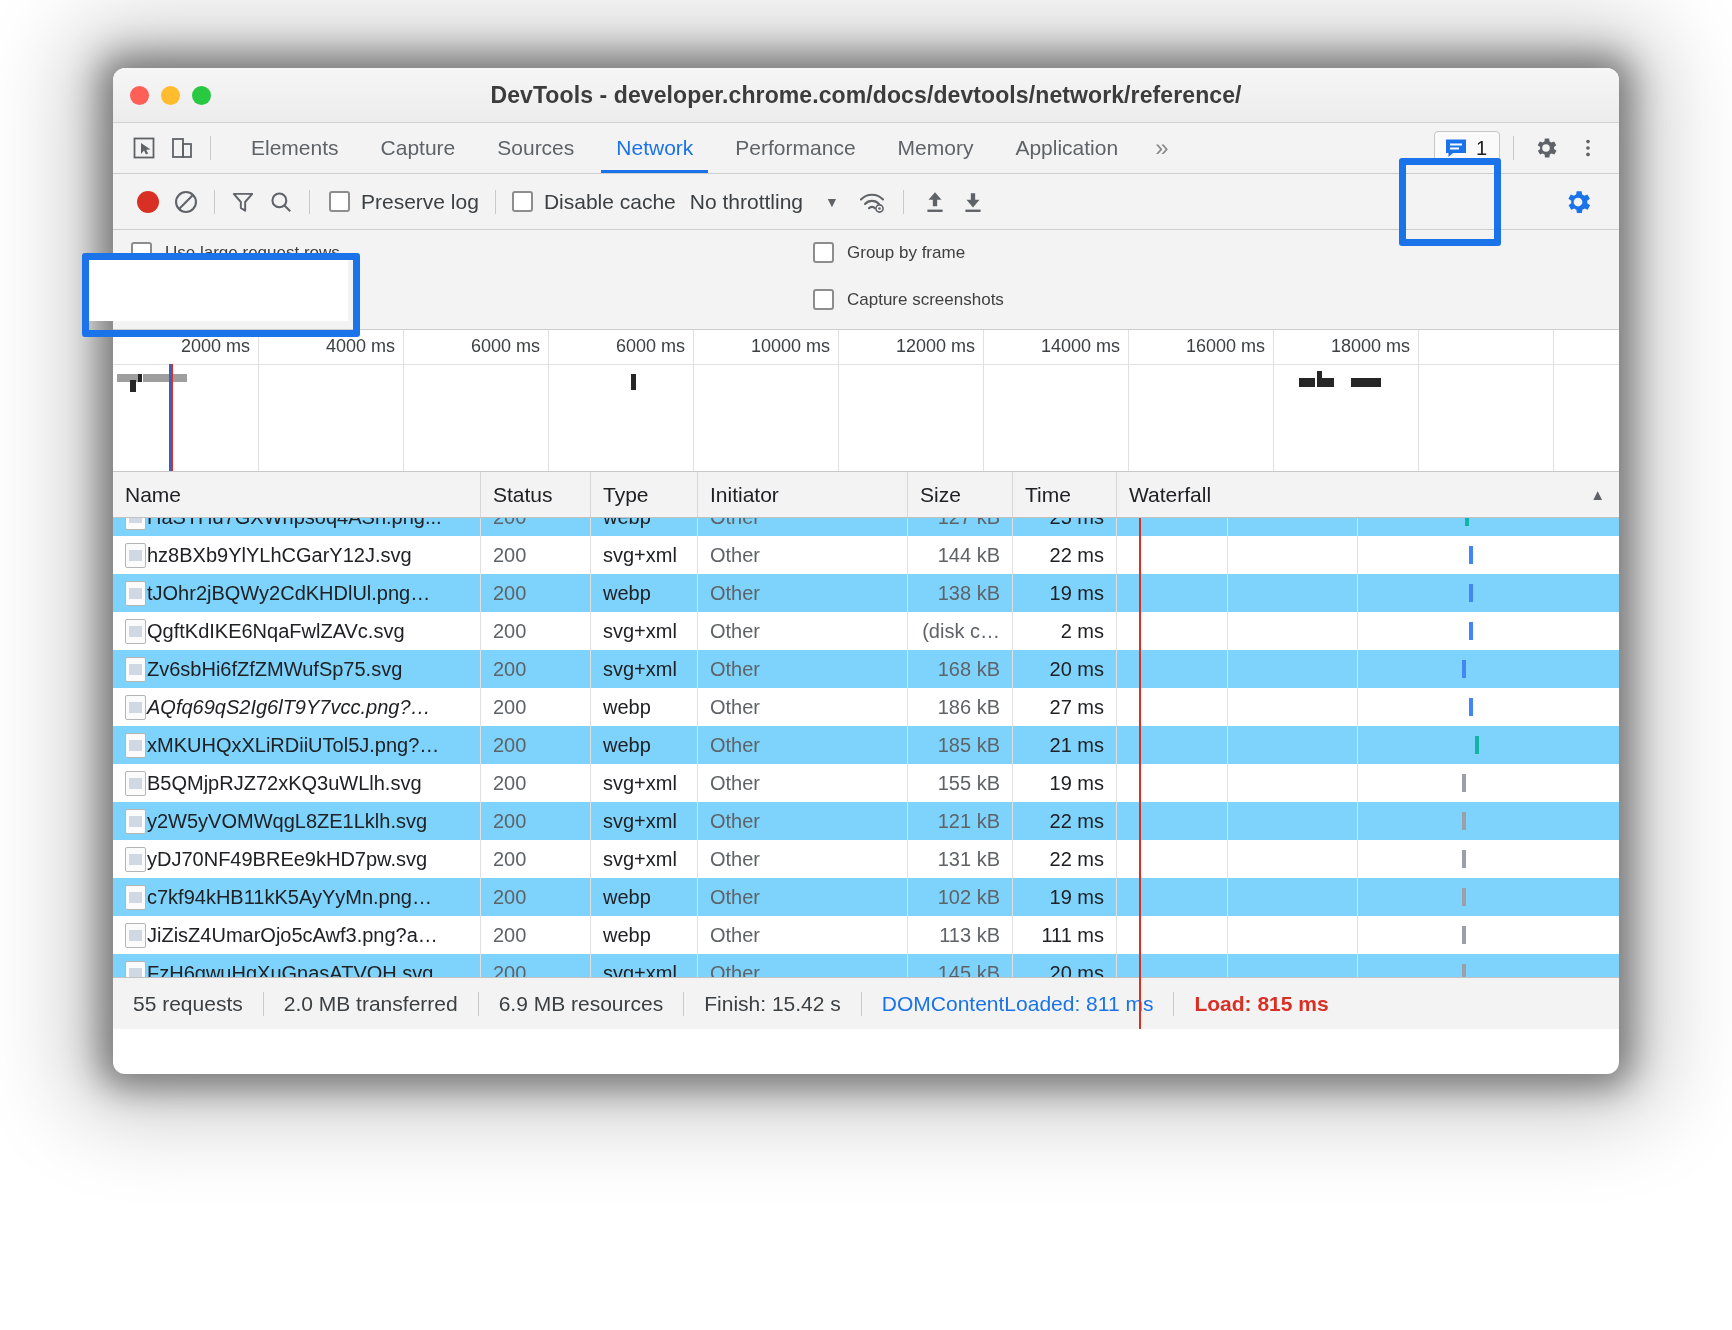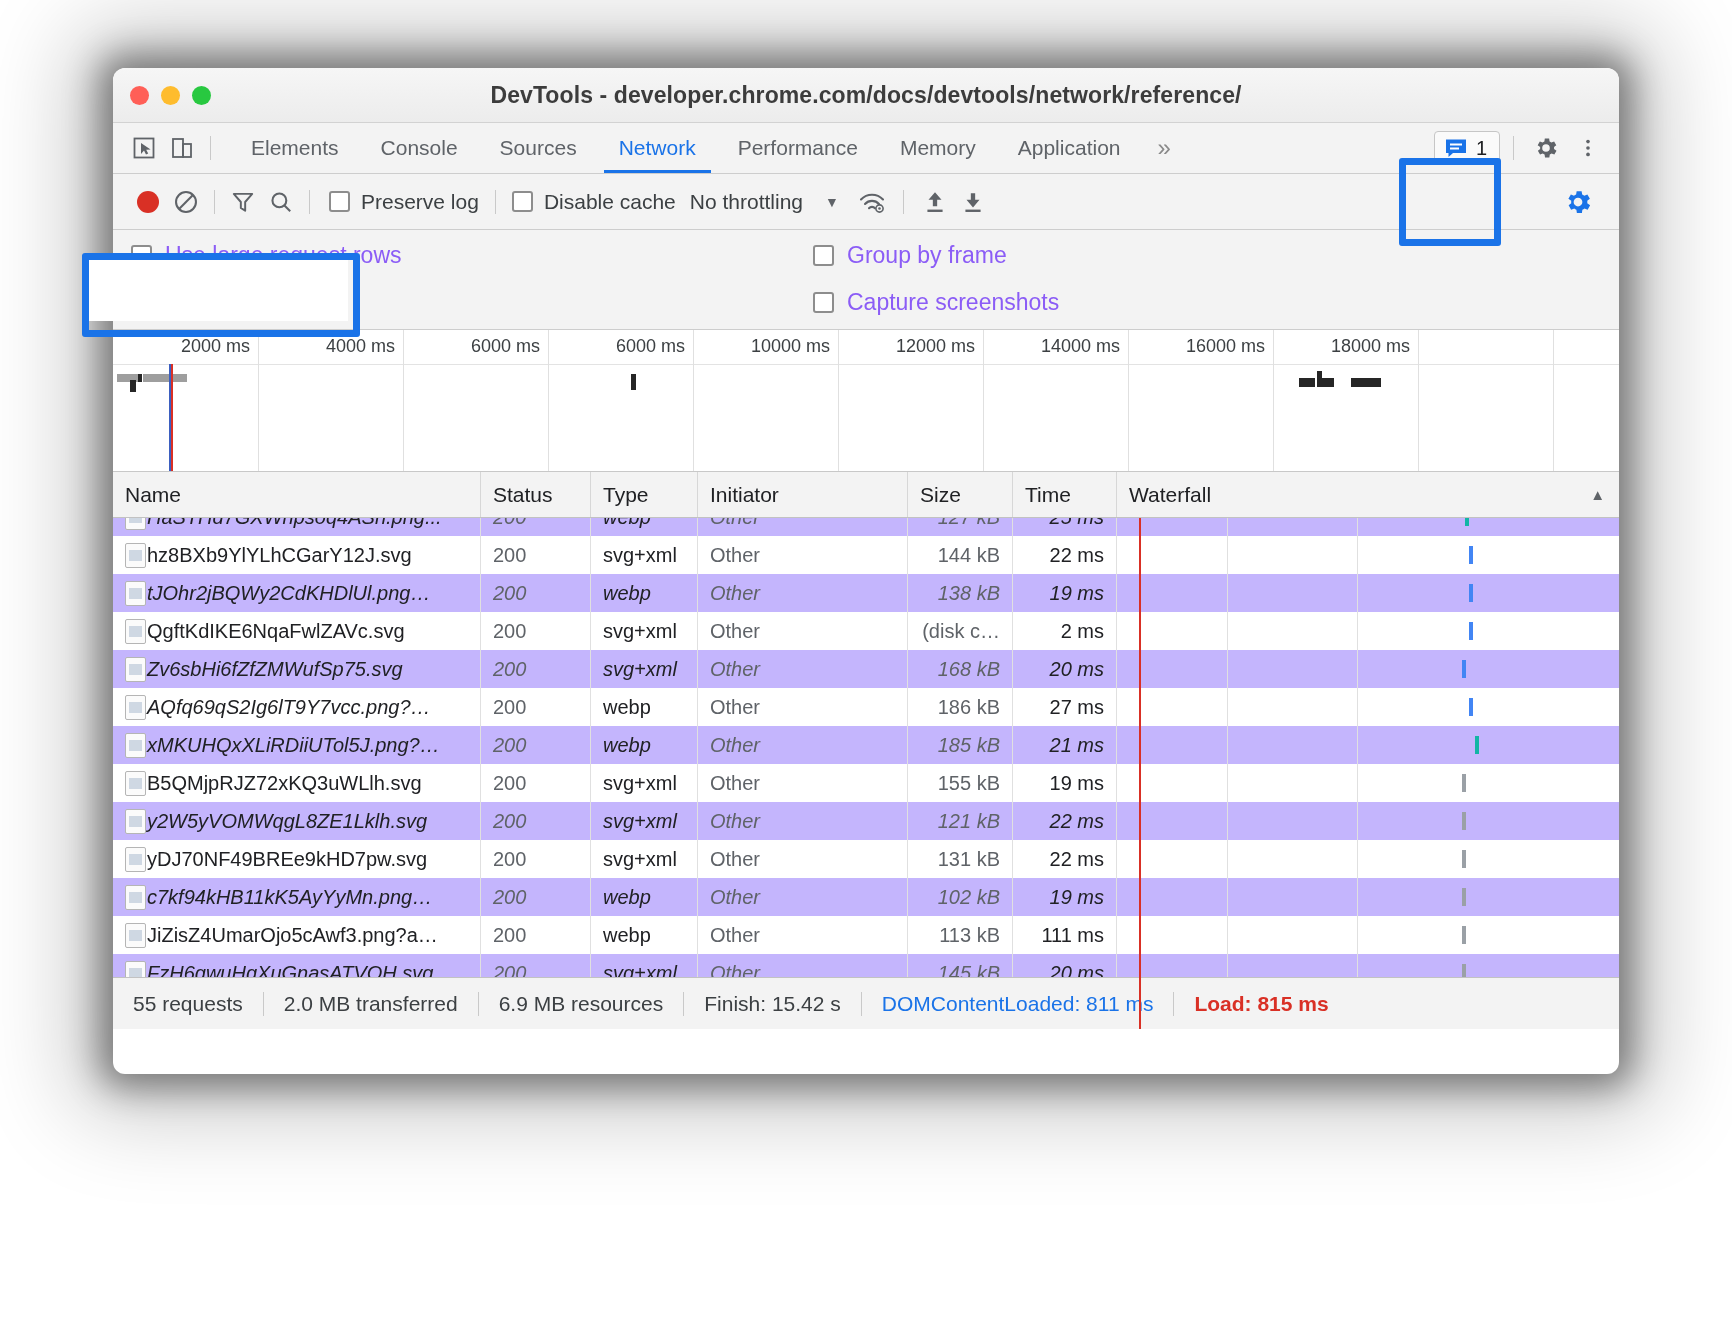--- a/index.html
+++ b/index.html
@@ -175,21 +175,21 @@
     position: relative;
     height: 100px;
     background: #f3f3f3;
     border-bottom: 1px solid #cdcdcd;
     box-sizing: border-box;
   }
   .setting-item {
     position: absolute;
     display: flex; align-items: center; gap: 13px;
   }
-  .setting-item .chk-label { font-size: 23px; color: #8b5cf6; text-align: center; }
+  .setting-item .chk-label { font-size: 17px; color: #404040; text-align: center; }
   .si-a { left: 18px; top: 12px; }
   .si-b { left: 18px; top: 59px; }
   .si-c { left: 700px; top: 12px; }
   .si-d { left: 700px; top: 59px; }
 
   
   .overview {
     position: relative;
     height: 141px;
     background: #ffffff;
@@ -268,21 +268,21 @@
   }
   .rows { position: relative; }
   .row {
     display: flex;
     height: 38px;
     align-items: center;
     box-sizing: border-box;
     font-size: 20px;
     color: #202124;
   }
-  .row.odd { background: #c4b5fd; font-style: italic; }
+  .row.odd { background: #7dd3fc; }
   .row.even { background: #ffffff; }
   .row.clipped { height: 18px; overflow: hidden; align-items: flex-end; }
   .cell {
     box-sizing: border-box;
     border-right: 1px solid #e0e0e0;
     height: 38px;
     display: flex;
     align-items: center;
     padding: 0 12px;
     overflow: hidden;
@@ -397,21 +397,21 @@
           <rect x="13" y="8" width="8" height="13" fill="none" stroke="#5f6368" stroke-width="1.8"></rect>
         </svg>
       </div>
       <div class="vdivider"></div>
 
       <div class="tabs">
         <div class="tab">
             <span>Elements</span>
           </div>
         <div class="tab">
-            <span>Console</span>
+            <span>Capture</span>
           </div>
         <div class="tab">
             <span>Sources</span>
           </div>
         <div class="tab active">
             <span>Network</span>
           </div>
         <div class="tab">
             <span>Performance</span>
           </div>

